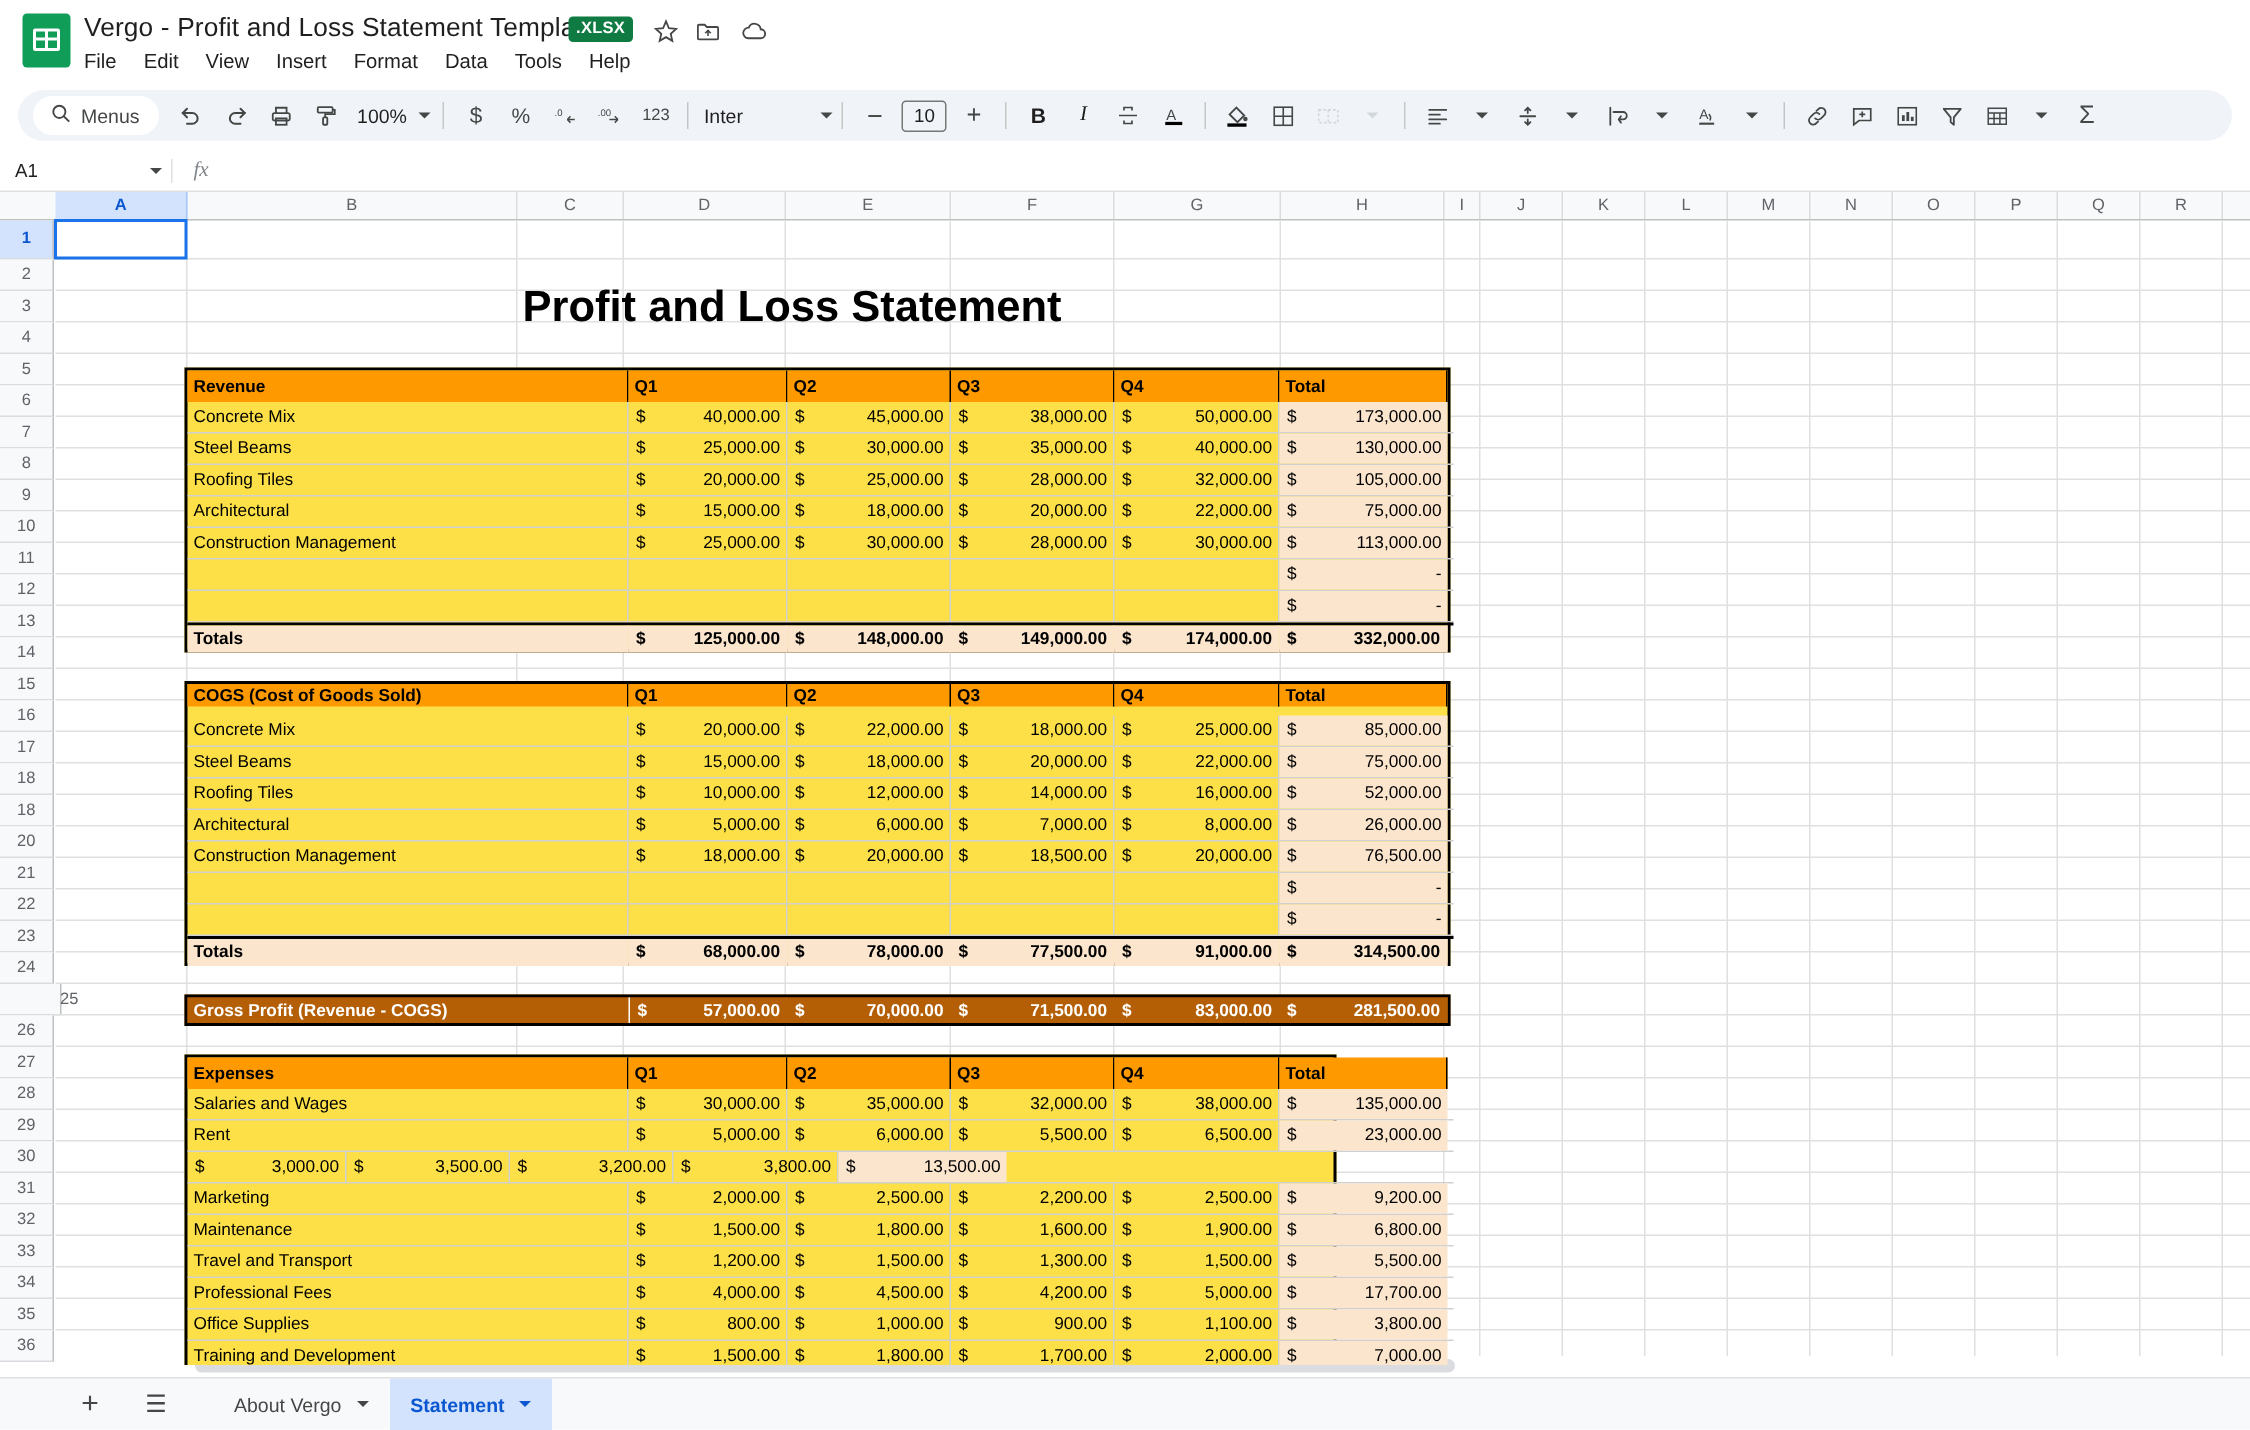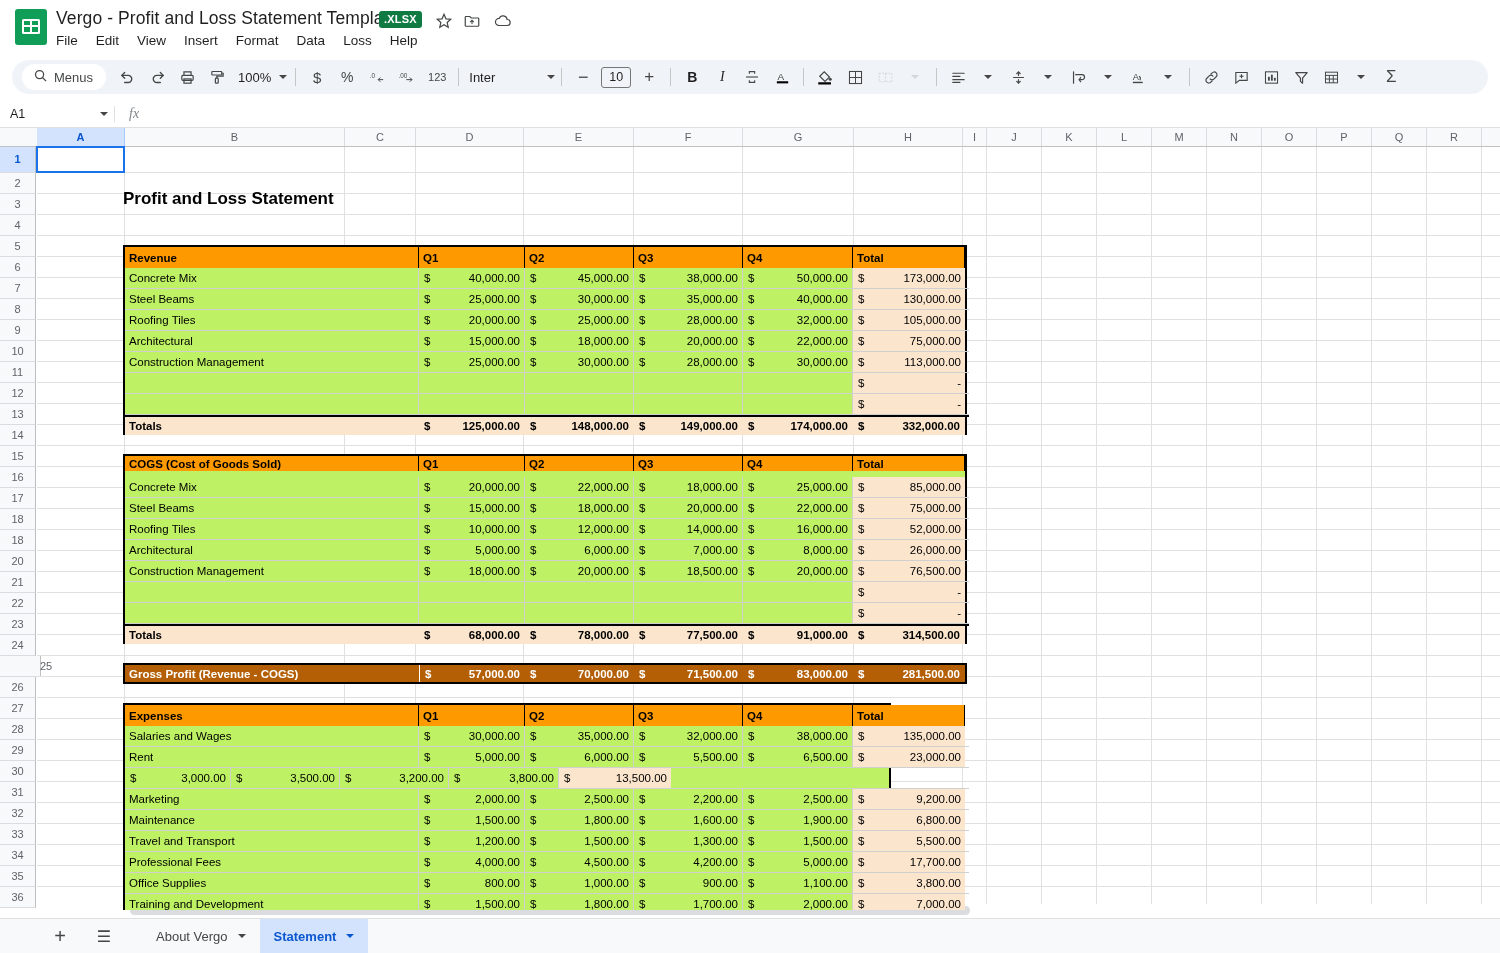--- a/index.html
+++ b/index.html
@@ -130,27 +130,27 @@
   .gridline-v { position:absolute; top:0; width:1px; background:#e0e0e0; }
   .gridline-h { position:absolute; left:0; height:1px; background:#e0e0e0; }
 
   
   #selcell {
     position:absolute; border:2px solid #1a73e8; z-index: 30;
   }
 
   
   #sheet-title {
-    position:absolute; 
-    font-size: 17px; font-weight: bold; color:#000;
+    position:absolute; text-align:center;
+    font-size: 29px; font-weight: bold; color:#000;
     white-space:nowrap; z-index:12;
   }
 
   
-  .tbl { position:absolute; z-index:10; border:2px solid #000; background:#bef264; }
+  .tbl { position:absolute; z-index:10; border:2px solid #000; background:#fde047; }
   .trow { position:absolute; left:0; display:flex; }
   .tc {
     height:100%; display:flex; align-items:center;
     font-size:11.5px; color:#000; overflow:hidden; white-space:nowrap;
     border-right:1px solid #d0d0d0;
     padding: 0 4px;
   }
   .tc.last { border-right:none; }
   .hdr-row .tc {
     background:#ff9900; font-weight:bold; color:#000;
@@ -222,21 +222,21 @@
     </svg>
   </div>
 
   <div id="menubar">
     <div class="mi">File</div>
     <div class="mi">Edit</div>
     <div class="mi">View</div>
     <div class="mi">Insert</div>
     <div class="mi">Format</div>
     <div class="mi">Data</div>
-    <div class="mi">Loss</div>
+    <div class="mi">Tools</div>
     <div class="mi">Help</div>
   </div>
 </div>
 
 <div id="toolbar">
 
   <div id="menus-pill">
     <span>
       <svg width="15" height="15" viewBox="0 0 24 24" fill="none" stroke="#444746" stroke-width="2">
         <circle cx="10.5" cy="10.5" r="6.5"></circle>

